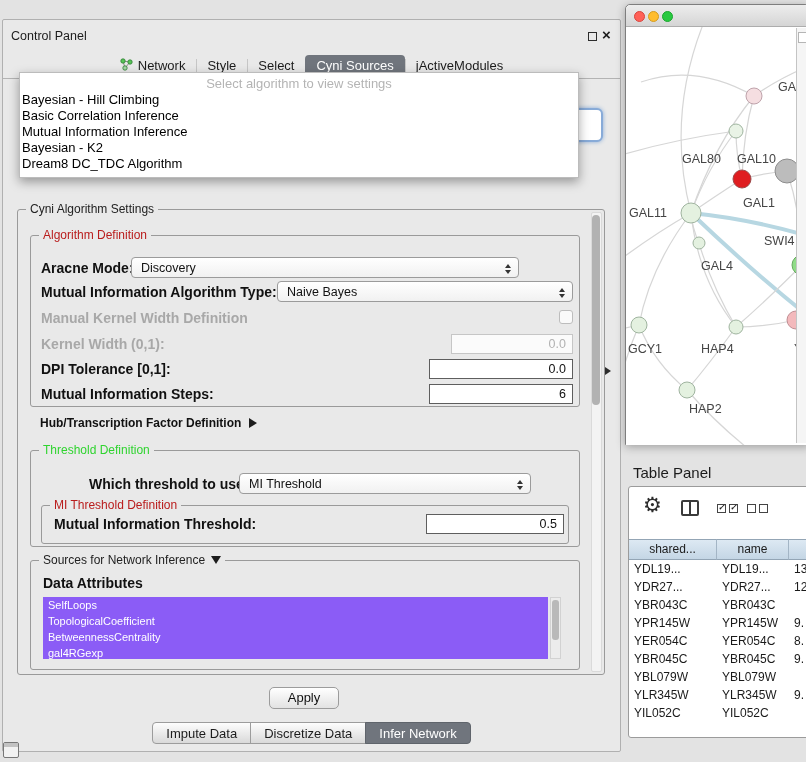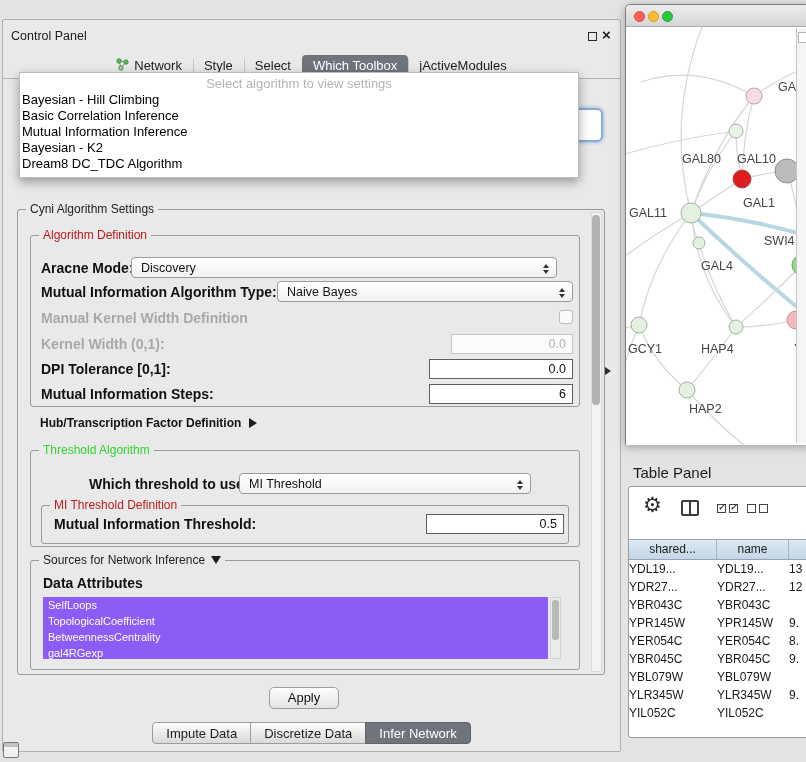--- a/index.html
+++ b/index.html
@@ -90,21 +90,21 @@
   .tb-columns::after { content:""; position:absolute; left:6px; top:0; bottom:0; width:2px; background:#3a3a3a; }
   .tb-checks { position:absolute; top:17px; display:flex; gap:3px; }
   #icon-select-all { left:88px; }
   #icon-deselect-all { left:118px; }
   .cb { width:9px; height:9px; border:1.5px solid #444; display:inline-block; position:relative; background:#fff; }
   .cb.checked::after { content:"✓"; position:absolute; left:0px; top:-2px; font-size:8px; color:#222; font-weight:bold; }
   .tp-header { position:absolute; left:0; top:52px; height:21px; display:flex; }
   .th-cell { background:linear-gradient(#dde9f3,#c4d6e5); border-top:1px solid #93a5b5; border-bottom:1px solid #93a5b5; border-right:1px solid #a3b5c5; font-size:12px; color:#1c1c1c; text-align:center; line-height:19px; flex:none; }
   .tp-rows { position:absolute; left:0; top:73px; right:0; bottom:0; overflow:hidden; }
   .tp-row { display:flex; height:18px; line-height:18px; font-size:12px; color:#1a1a1a; }
-  .td { flex:none; white-space:nowrap; overflow:hidden; }
+  .td { flex:none; padding-left:5px; white-space:nowrap; overflow:hidden; }
 
   
   #dock-icon { position:absolute; left:3px; top:742px; width:16px; height:16px; border:1px solid #777; background:#f2f2f2; border-radius:2px; }
   #dock-icon::after { content:""; position:absolute; left:0; right:0; top:0; height:4px; background:#c2c2c2; }
   #splitter-arrow { position:absolute; left:605px; top:367px; width:0; height:0; border-top:4px solid transparent; border-bottom:4px solid transparent; border-left:6px solid #2c2c2c; }
 </style>
 </head>
 <body>
 
 <div id="control-panel">
@@ -124,21 +124,21 @@
           </svg></span>
         <span>Network</span>
       </div>
       <div class="tab">
         <span>Style</span>
       </div>
       <div class="tab">
         <span>Select</span>
       </div>
       <div class="tab selected">
-        <span>Which Toolbox</span>
+        <span>Cyni Sources</span>
       </div>
       <div class="tab">
         <span>jActiveModules</span>
       </div>
     </div>
 
   <div id="focus-remnant"></div>
 
   <div id="algorithm-popup">
     <div class="popup-placeholder">Select algorithm to view settings</div>
@@ -155,21 +155,21 @@
     <span class="gb-title t-black">Cyni Algorithm Settings</span>
 
     <div id="settings-scrollbar">
       <div id="settings-scroll-thumb"></div>
     </div>
 
     <div class="groupbox" style="left:12px; top:25px; width:550px; height:172px;">
       <span class="gb-title t-blue">Algorithm Definition</span>
 
       <span class="lbl" style="left:10px; top:22px;">Aracne Mode:</span>
-      <div class="combo" style="left:100px; top:21px; width:426px;">
+      <div class="combo" style="left:100px; top:21px; width:388px;">
         <span class="combo-val">Discovery</span>
         <span class="stepper">
             <i class="up"></i>
             <i class="dn"></i>
           </span>
       </div>
 
       <span class="lbl" style="left:10px; top:46px;">Mutual Information Algorithm Type:</span>
       <div class="combo" style="left:246px; top:45px; width:296px;">
         <span class="combo-val">Naive Bayes</span>
@@ -191,21 +191,21 @@
       <span class="lbl" style="left:10px; top:148px;">Mutual Information Steps:</span>
       <span class="field" style="left:398px; top:148px; width:144px;">6</span>
     </div>
 
     <div id="hub-row">
       <span class="hub-lbl">Hub/Transcription Factor Definition</span>
       <span class="tri-right"></span>
     </div>
 
     <div class="groupbox" style="left:12px; top:240px; width:550px; height:97px;">
-      <span class="gb-title t-green">Threshold Algorithm</span>
+      <span class="gb-title t-green">Threshold Definition</span>
 
       <span class="lbl" style="left:58px; top:23px;">Which threshold to use:</span>
       <div class="combo" style="left:208px; top:22px; width:292px;">
         <span class="combo-val">MI Threshold</span>
         <span class="stepper">
             <i class="up"></i>
             <i class="dn"></i>
           </span>
       </div>
 

